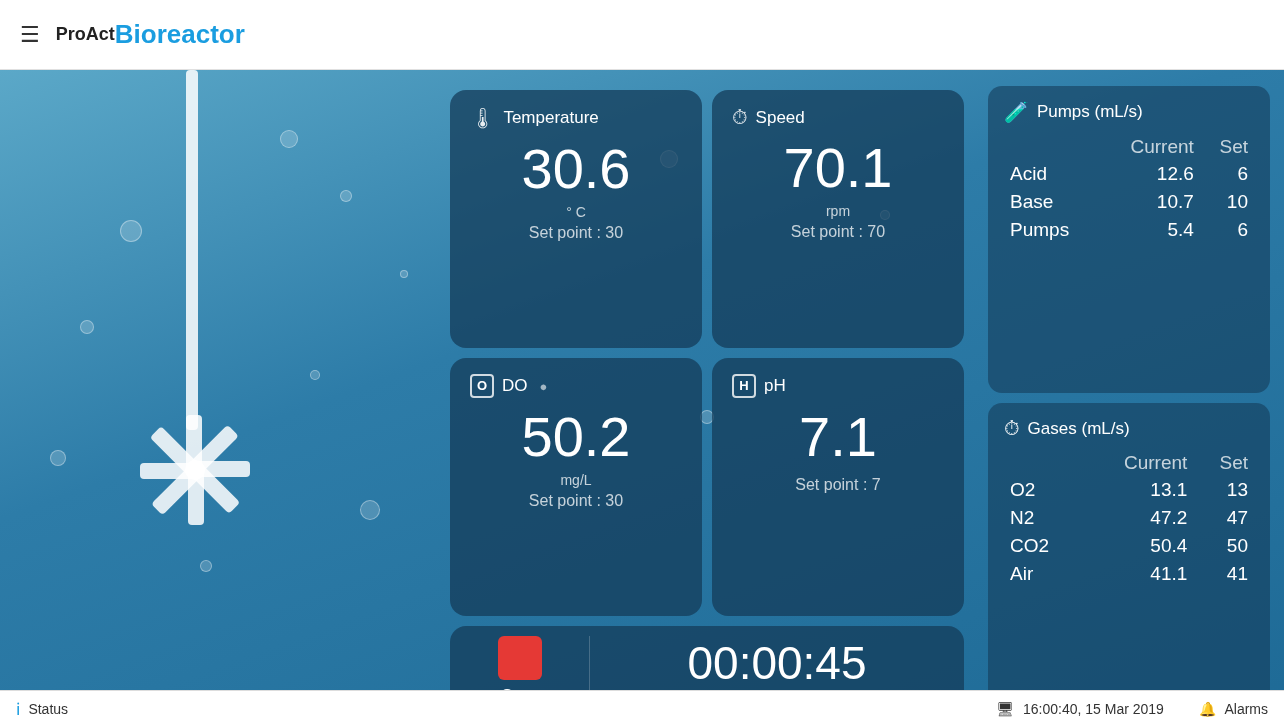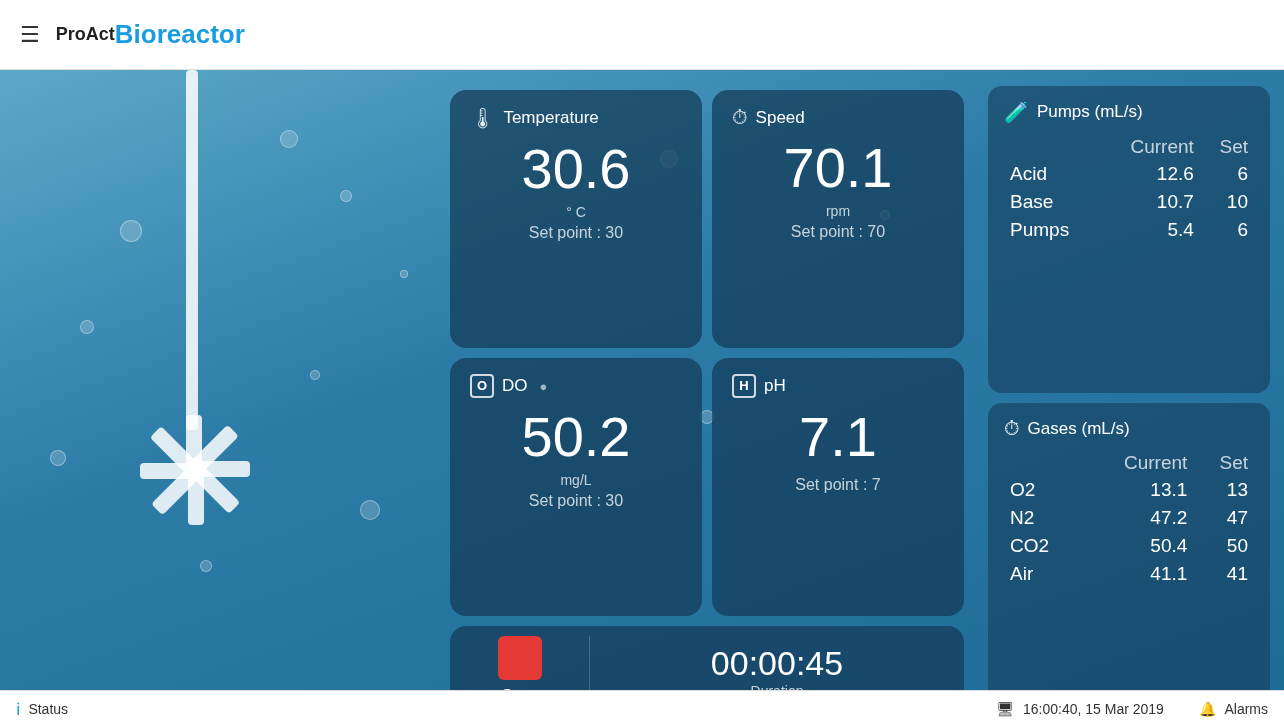--- a/index.html
+++ b/index.html
@@ -145,21 +145,21 @@
     }
     .duration-section {
       flex: 1;
       display: flex;
       flex-direction: column;
       align-items: center;
       justify-content: center;
       padding-left: 20px;
     }
     .duration-time {
-      font-size: 34px;
+      font-size: 46px;
       font-weight: 300;
       color: #fff;
     }
     .duration-label {
       font-size: 14px;
       color: rgba(255,255,255,0.75);
     }
 
     
     #right-panel {

